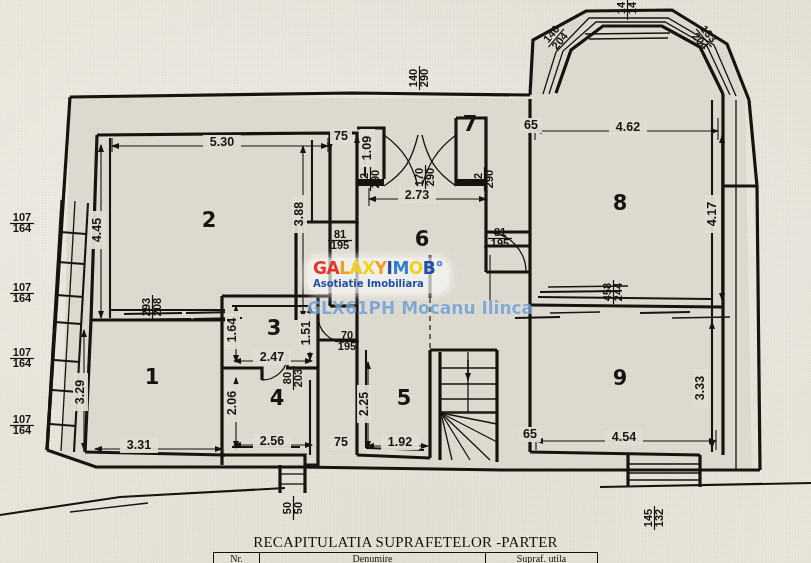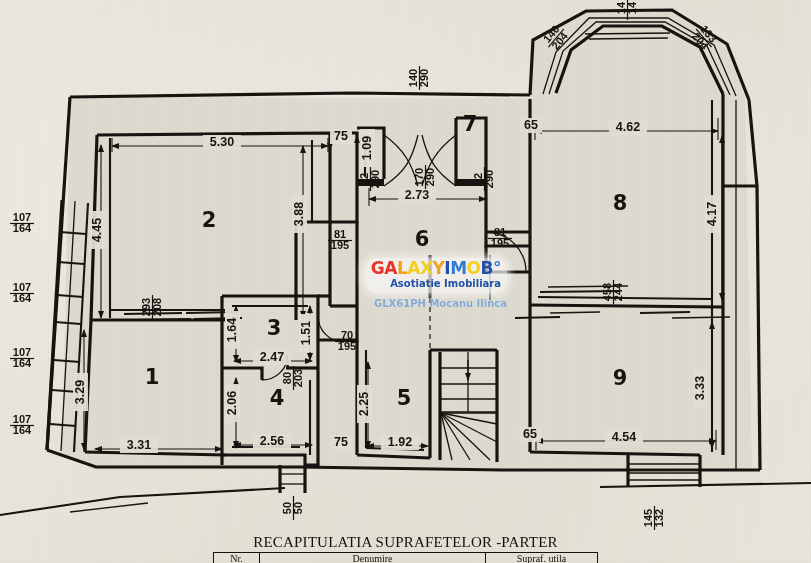--- a/index.html
+++ b/index.html
@@ -20,39 +20,39 @@
   #paper-noise{
     position:absolute;inset:0;opacity:.33;pointer-events:none;
     background-image:
       repeating-linear-gradient(0deg, rgba(130,128,115,.10) 0 1px, rgba(255,255,255,0) 1px 2px),
       repeating-linear-gradient(90deg, rgba(130,128,115,.08) 0 1px, rgba(255,255,255,0) 1px 3px);
   }
   #plan-svg{position:absolute;left:0;top:0;}
   
   #watermark{
     position:absolute;left:307px;top:258px;width:200px;
-    text-align:right;pointer-events:none;user-select:none;
+    text-align:left;pointer-events:none;user-select:none;
   }
   #wm-pill{
     background:rgba(248,248,246,.70);
     border-radius:12px;padding:2px 6px 3px 6px;display:inline-block;
     box-shadow:0 0 6px 4px rgba(248,248,246,.55);
   }
   #wm-logo{
     font-family:"DejaVu Sans",sans-serif;font-weight:bold;font-size:17px;
     letter-spacing:-.5px;line-height:17px;white-space:nowrap;
   }
   #wm-logo span{display:inline-block;}
   #wm-sub{
     font-family:"DejaVu Sans",sans-serif;font-weight:bold;font-size:10px;
     color:#1f4fa8;line-height:12px;margin-top:1px;white-space:nowrap;
   }
   #wm-code{
     margin-top:5px;font-family:"DejaVu Sans",sans-serif;font-weight:bold;
-    font-size:10px;color:#6f9ed6;opacity:.82;white-space:nowrap;
+    font-size:17px;color:#6f9ed6;opacity:.82;white-space:nowrap;
     text-shadow:0 0 1px rgba(255,255,255,.8);
   }
   
   #caption{
     position:absolute;left:0;top:534px;width:811px;text-align:center;
     font-family:"Liberation Serif",serif;font-size:15px;color:#14120e;
     letter-spacing:.2px;
   }
   #tbl{
     position:absolute;left:213px;top:552px;width:385px;height:11px;

